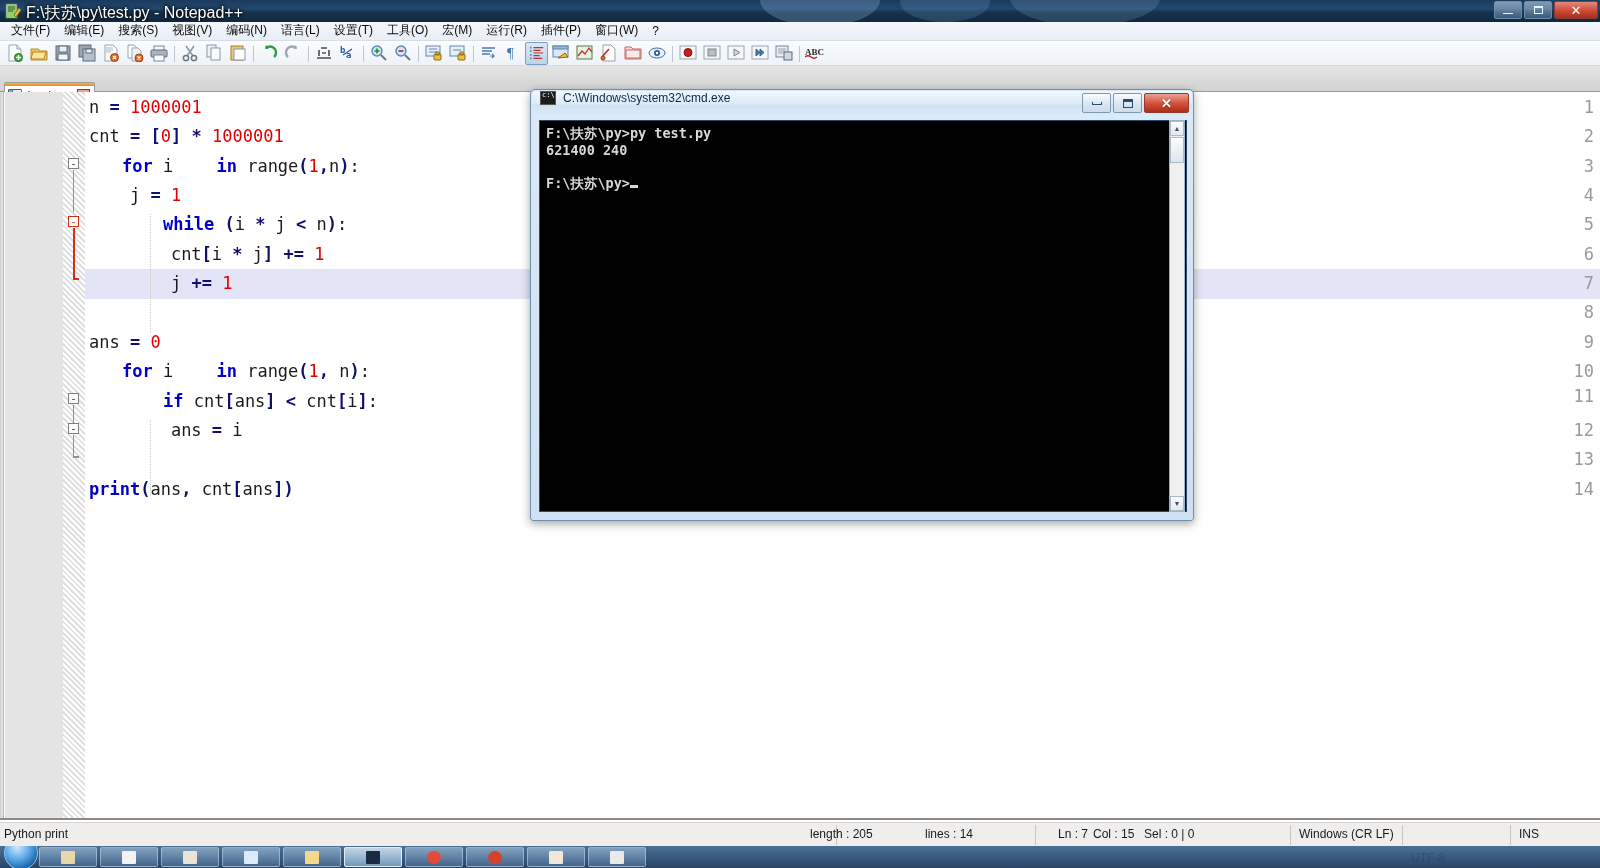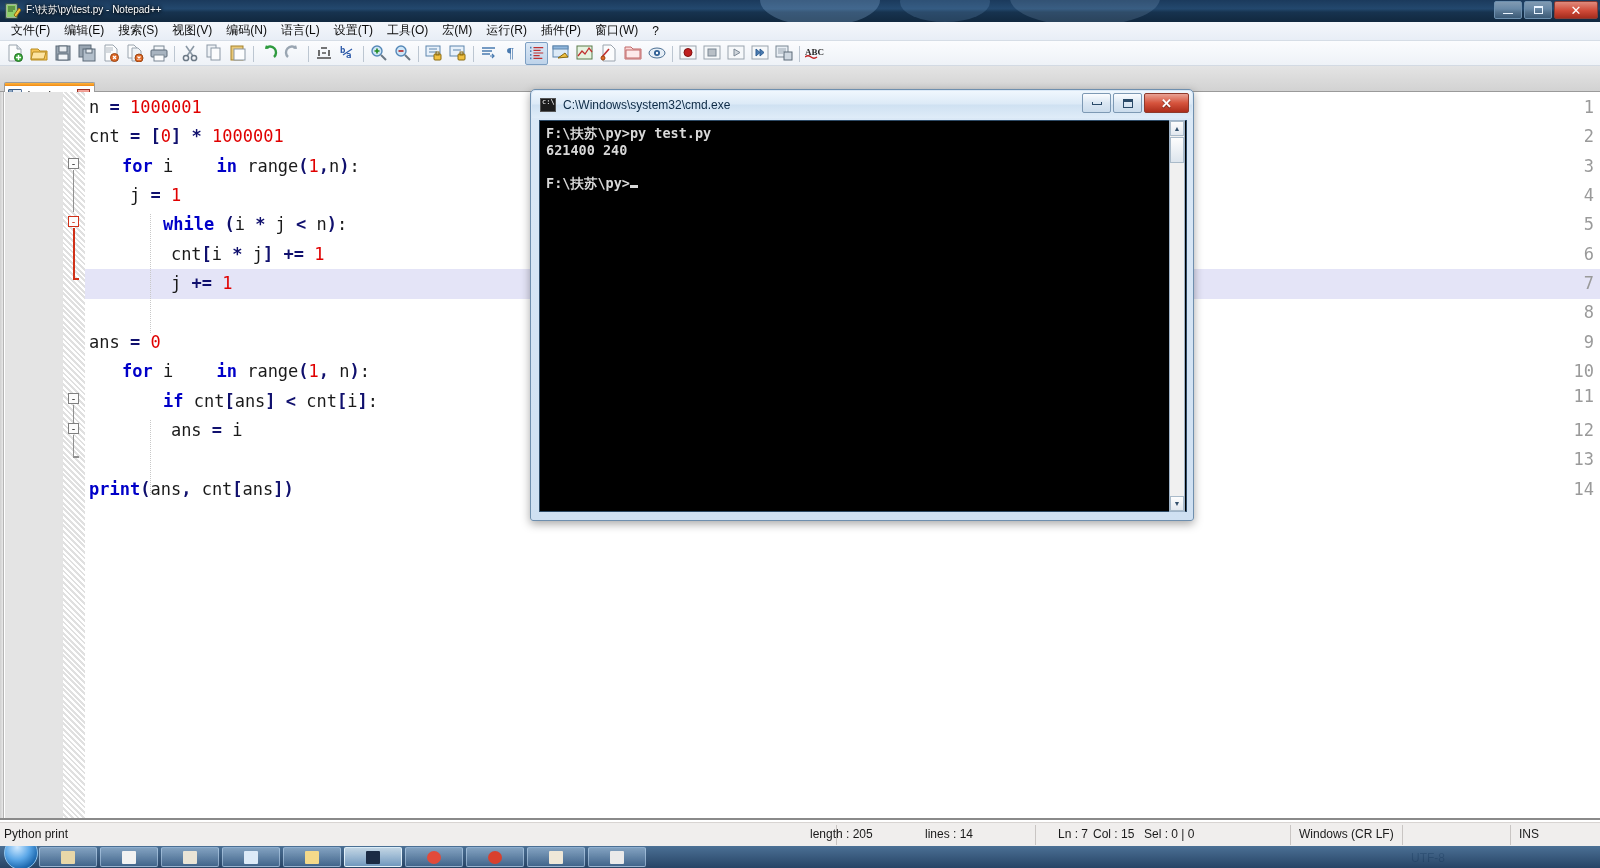--- a/index.html
+++ b/index.html
@@ -17,21 +17,21 @@
     background: linear-gradient(to bottom, #1b3a5c 0%, #23486e 40%, #17334f 55%, #11283f 100%);
     overflow: hidden;
   }
   #titlebar .glassblob {
     position: absolute; border-radius: 50%;
     background: rgba(140,180,220,0.30);
     filter: blur(0px);
   }
   #titlebar .titletext {
     position: absolute; left: 26px; top: 3px;
-    color: #ffffff; font-size: 10px;
+    color: #ffffff; font-size: 16px;
     text-shadow: 0 0 3px #000, 0 0 4px #000;
     white-space: nowrap;
   }
   #npp-icon {
     position: absolute; left: 5px; top: 3px; width: 16px; height: 16px;
   }
   #win-btns { position: absolute; right: 2px; top: 1px; display: flex; gap: 2px; }
   .wbtn {
     width: 28px; height: 18px;
     border: 1px solid #6c8fae;
@@ -205,21 +205,21 @@
     background: linear-gradient(to bottom,#dbe9f7,#cfe0f2);
     border: 1px solid #6f8fae;
     border-radius: 5px 5px 3px 3px;
     box-shadow: 0 3px 10px rgba(0,0,0,0.35);
     padding: 0;
   }
   #cmd-title {
     position: absolute; left: 1px; top: 1px; right: 1px; height: 27px;
     background: linear-gradient(to bottom,#f0f7fd 0%,#dceaf7 48%,#cfe1f2 52%,#dfecf8 100%);
     border-radius: 4px 4px 0 0;
-    display: flex; align-items: center;
+    display: flex; 
   }
   #cmd-icon {
     width: 16px; height: 14px; margin-left: 8px; flex: 0 0 auto;
     background: #1c1c1c; border: 1px solid #555;
     position: relative;
   }
   #cmd-icon:before {
     content: "c:\\"; position: absolute; left: 1px; top: -1px;
     color: #fff; font-family: "DejaVu Sans Mono", monospace; font-size: 7px;
   }

